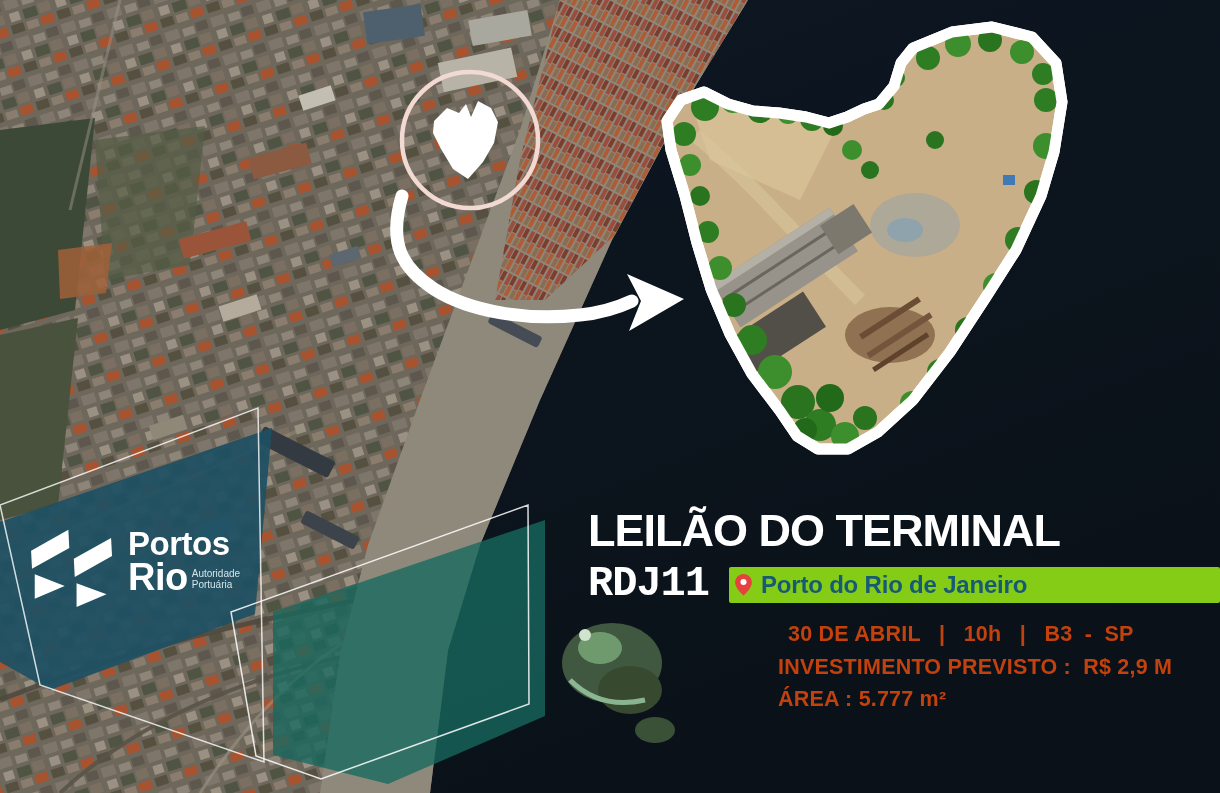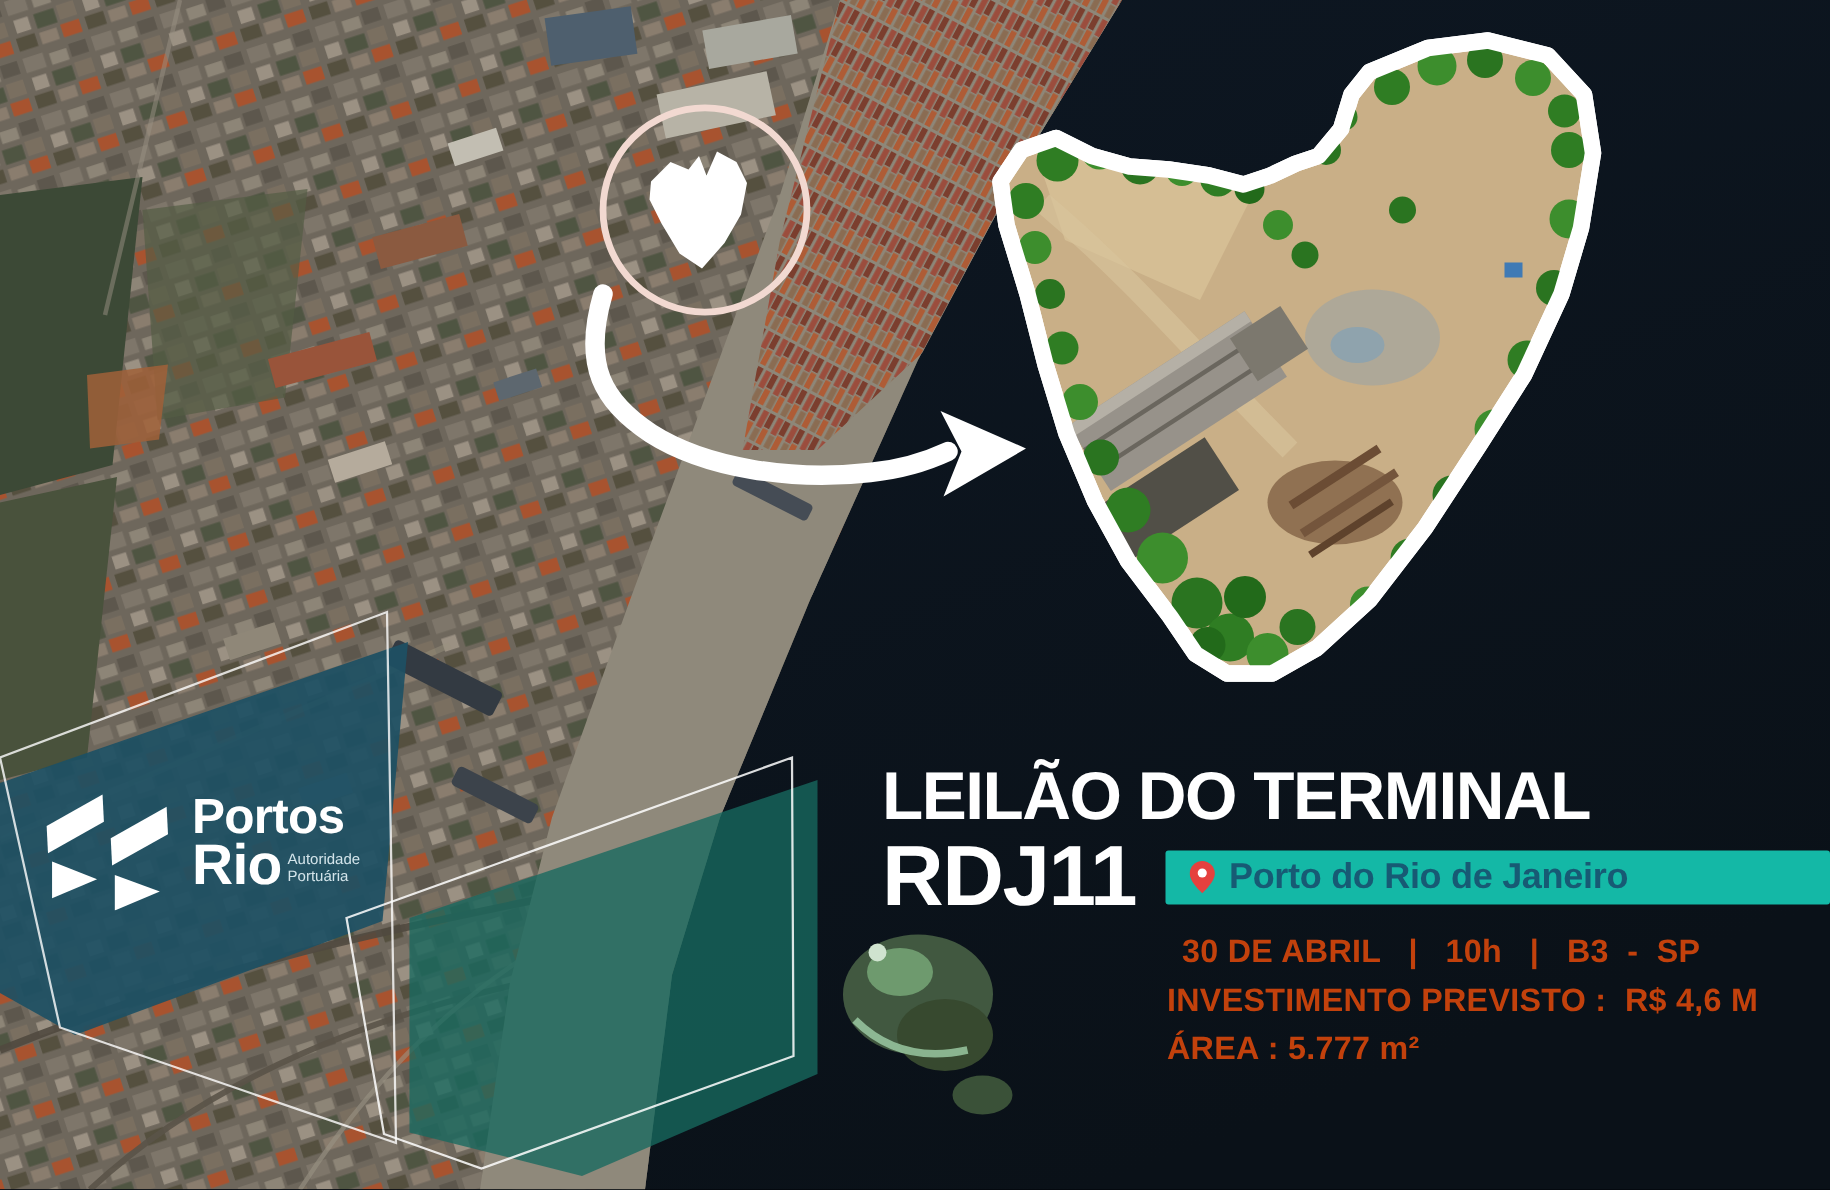--- a/index.html
+++ b/index.html
@@ -17,24 +17,24 @@
   .brand-line1{font-size:33px;font-weight:700;line-height:34px;}
   .brand-line2{display:flex;align-items:flex-end;}
   .brand-line2 .rio{font-size:38px;font-weight:700;line-height:32px;}
   .brand-sub{margin-left:4px;margin-bottom:3px;font-size:10px;font-weight:400;
     color:#d3e4ea;line-height:11px;letter-spacing:0;}
   
   #headline{position:absolute;left:588px;top:506px;width:632px;color:#fff;}
   .hl1{font-size:45px;font-weight:800;line-height:50px;letter-spacing:-1px;
     white-space:pre;}
   .hl-row{display:flex;align-items:flex-start;margin-top:6px;}
-  .hl2{font-size:57px;font-weight:800;line-height:44px;letter-spacing:-1px;}
+  .hl2{font-size:42px;font-weight:800;line-height:44px;letter-spacing:-1px;font-family:Liberation Mono, monospace;}
   .loc-pill{margin-left:20px;margin-top:5px;flex:1 1 auto;height:36px;
-    background:#14b8a6;border-radius:2px;display:flex;align-items:center;
-    padding-left:16px;min-width:0;}
+    background:#84cc16;border-radius:2px;display:flex;align-items:center;
+    padding-left:6px;min-width:0;}
   .loc-pill svg{width:17px;height:22px;flex:0 0 auto;}
   .pin-body{fill:var(--accent-red,#e5413e);}
   .loc-label{margin-left:9px;font-size:24px;font-weight:700;
     color:var(--teal-text,#175a74);letter-spacing:-0.2px;white-space:nowrap;}
   
   #details{position:absolute;left:778px;top:618px;color:#c2410c;}
   .detail-line{font-size:21.5px;font-weight:700;line-height:32.5px;
     letter-spacing:0.2px;white-space:pre;}
   .detail-line.pad{padding-left:10px;}
 </style>
@@ -223,17 +223,17 @@
           <path class="pin-body" d="M8,0 C3.6,0 0,3.6 0,8 C0,13.5 8,20.5 8,20.5 C8,20.5 16,13.5 16,8 C16,3.6 12.4,0 8,0 Z"></path>
           <circle cx="8" cy="7.6" r="2.9" fill="#ffffff"></circle>
         </svg>
         <span class="loc-label">Porto do Rio de Janeiro</span>
       </div>
     </div>
   </div>
 
   <div id="details">
     <div class="detail-line pad">30 DE ABRIL   |   10h   |   B3  -  SP</div>
-    <div class="detail-line">INVESTIMENTO PREVISTO :  R$ 4,6 M</div>
+    <div class="detail-line">INVESTIMENTO PREVISTO :  R$ 2,9 M</div>
     <div class="detail-line">ÁREA : 5.777 m²</div>
   </div>
 
 </div>
 
 </body></html>

